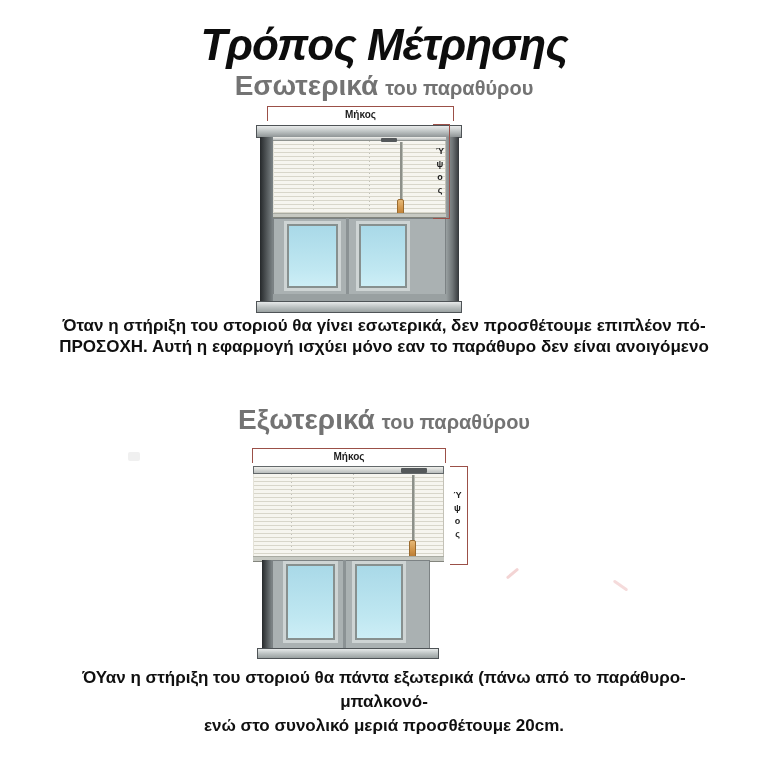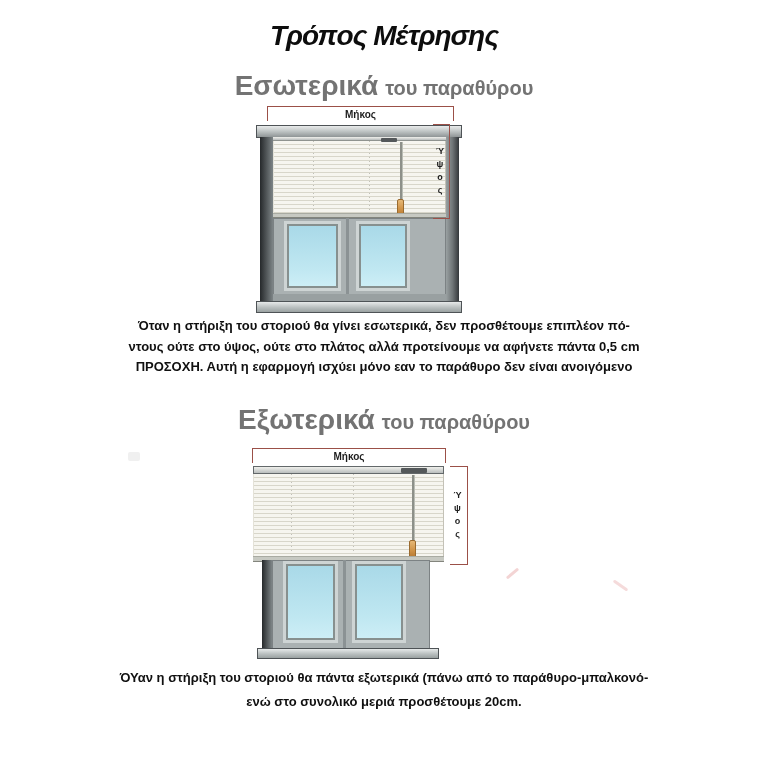--- a/index.html
+++ b/index.html
@@ -6,21 +6,21 @@
   #canvas{
     position:relative;width:768px;height:768px;margin:0 auto;
     background:#ffffff;overflow:hidden;
     font-family:"Liberation Sans", sans-serif;color:#111;
   }
   .abs{position:absolute;}
 
   
   .page-title{
     left:0;top:20px;width:768px;text-align:center;
-    font-size:28px;font-weight:700;font-style:italic;letter-spacing:-1px;color:#0d0d0d;
+    font-size:44px;font-weight:700;font-style:italic;letter-spacing:-1px;color:#0d0d0d;
   }
   .section-heading{left:0;width:768px;text-align:center;color:#737373;}
   .section-heading .big{font-size:28px;font-weight:700;letter-spacing:0px;}
   .section-heading .small{font-size:20px;font-weight:700;margin-left:7px;}
 
   
   .dim-h{
     border:1.5px solid #9b5048;border-bottom:none;
     display:flex;align-items:center;justify-content:center;
   }
@@ -75,21 +75,21 @@
   .wand{position:absolute;width:2px;background:#8d9089;box-shadow:1px 0 0 #b9bcb4;}
   .tassel{
     position:absolute;width:7px;border-radius:2px;
     background:linear-gradient(180deg,#e6b876 0%,#cf9246 60%,#b77a33 100%);
     border:1px solid #9a6a2e;box-sizing:border-box;
   }
   .mechanism{position:absolute;background:#54585a;border-radius:1px;}
 
   
   .para{left:40px;width:688px;text-align:center;font-weight:700;color:#101010;}
-  .para-line{font-size:13px;line-height:20.5px;}
+  .para-line{font-size:17px;line-height:20.5px;}
   .para-line.wide{line-height:24px;}
 
   
   .smudge{position:absolute;border-radius:2px;}
 </style>
 </head>
 <body>
 
 <div id="canvas">
 
@@ -126,21 +126,20 @@
     <div class="abs sash-rail" style="left:273px;top:294px;width:173px;height:8px;"></div>
     <div class="abs sill" style="left:256px;top:301px;width:206px;height:12px;"></div>
 
     <div class="abs dim-v" style="left:433px;top:124px;width:16px;height:93px;">
       <span class="dim-label">Ύψος</span>
     </div>
   </div>
 
   <div class="abs para" style="top:316px;">
     <div class="para-line">Όταν η στήριξη του στοριού θα γίνει εσωτερικά, δεν προσθέτουμε επιπλέον πό-</div>
-    <div class="para-line">ντους ούτε στο ύψος, ούτε στο πλάτος αλλά προτείνουμε να αφήνετε πάντα 0,5 cm</div>
     <div class="para-line">ΠΡΟΣΟΧΗ. Αυτή η εφαρμογή ισχύει μόνο εαν το παράθυρο δεν είναι ανοιγόμενο</div>
   </div>
 
   <div class="abs section-heading" style="top:404px;">
     <span class="big">Εξωτερικά</span><span class="small">του παραθύρου</span>
   </div>
 
   <div class="smudge" style="left:128px;top:452px;width:12px;height:9px;background:rgba(205,205,205,.30);"></div>
   <div class="smudge" style="left:505px;top:572px;width:15px;height:3px;background:rgba(228,160,160,.45);transform:rotate(-40deg);"></div>
   <div class="smudge" style="left:612px;top:584px;width:17px;height:3px;background:rgba(228,160,160,.38);transform:rotate(35deg);"></div>

